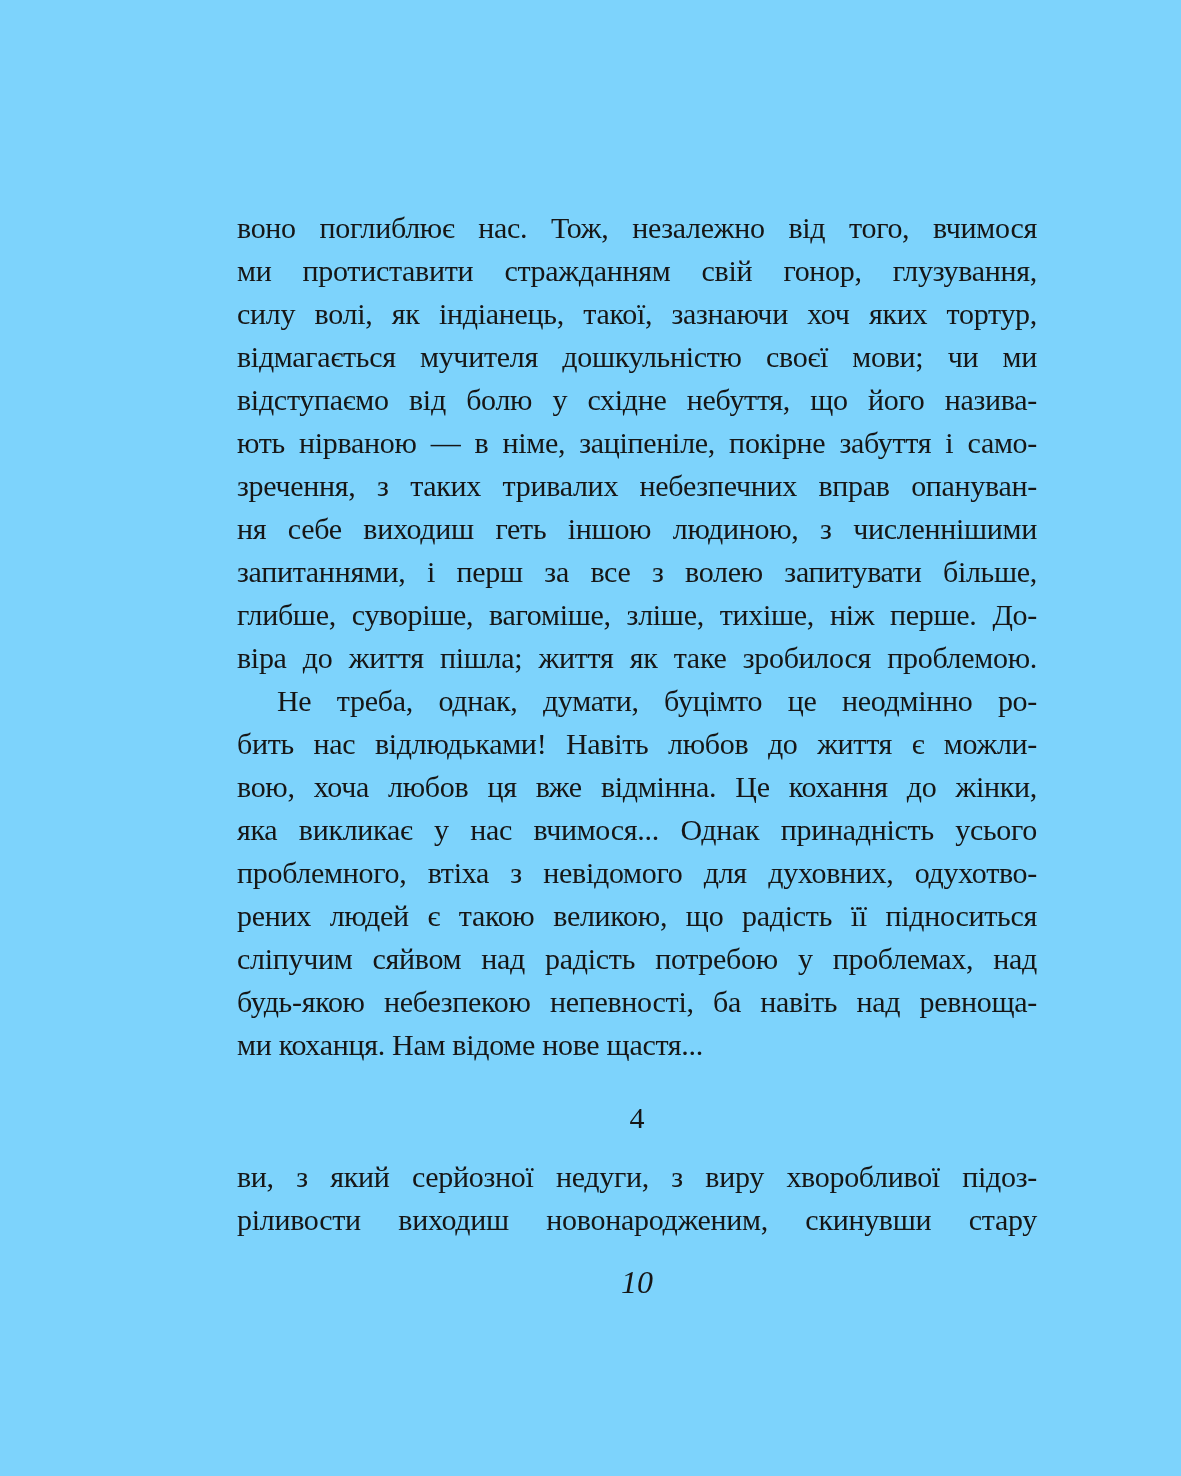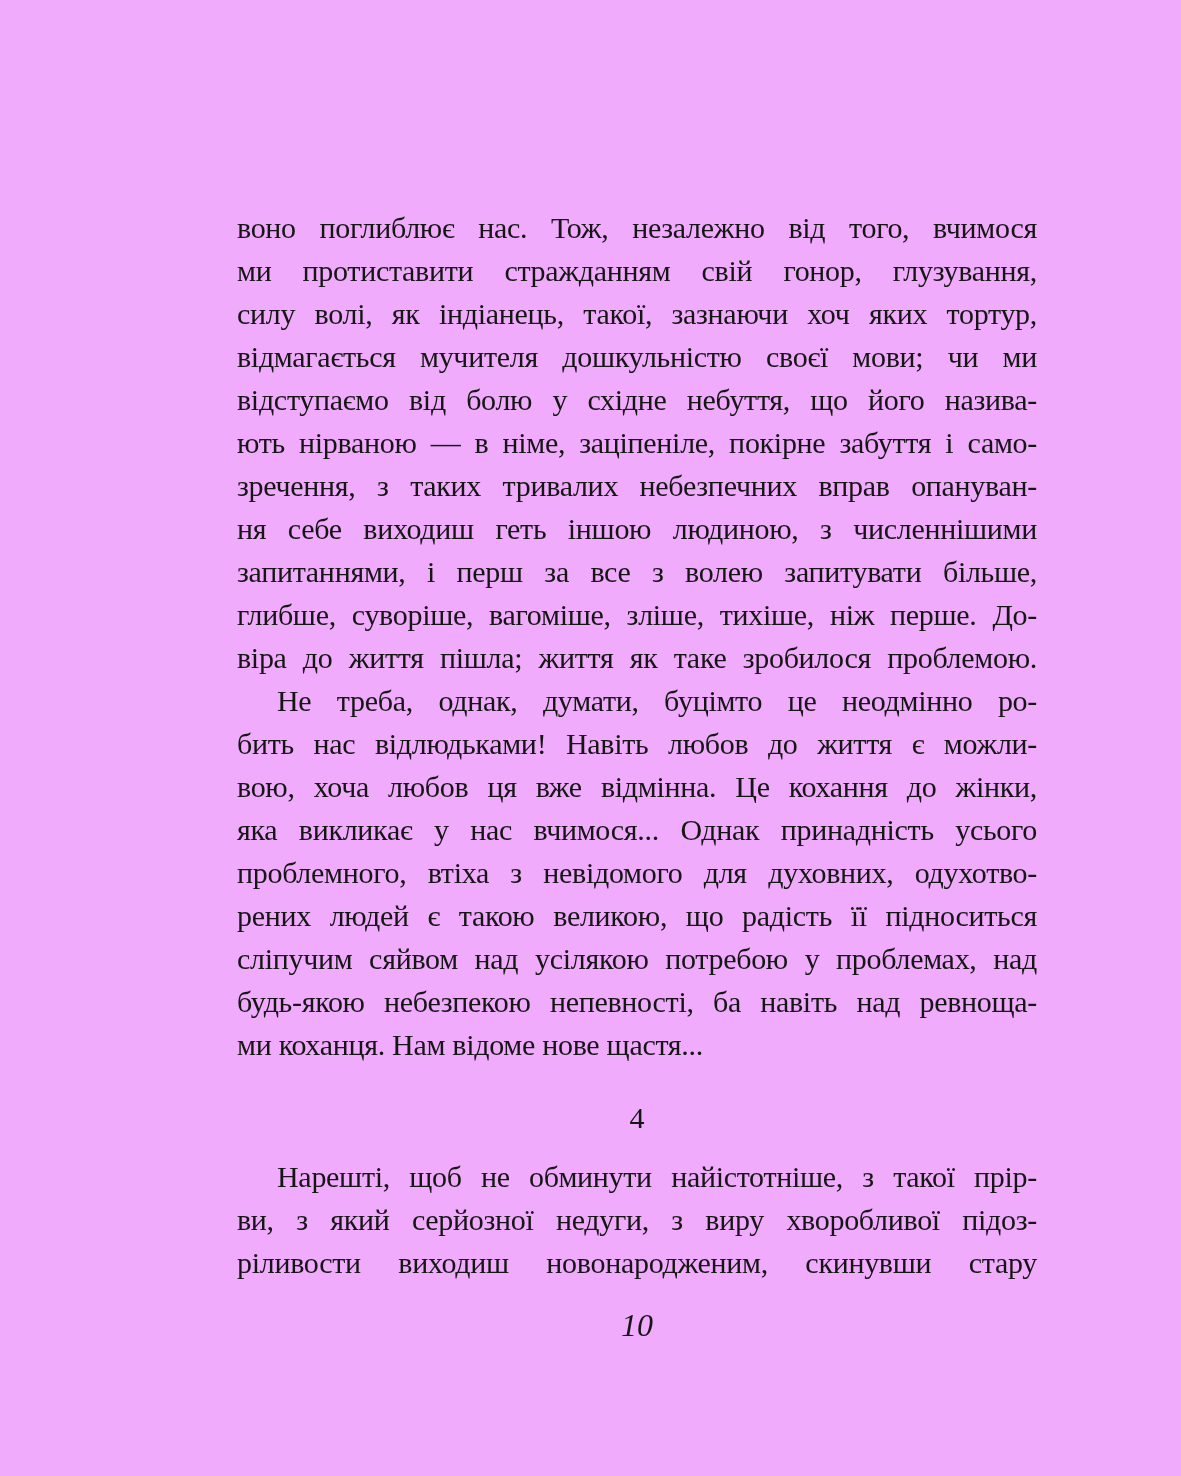--- a/index.html
+++ b/index.html
@@ -4,21 +4,21 @@
 <style>
   html, body {
     margin: 0;
     padding: 0;
     background: #ffffff;
   }
   .book-page {
     position: relative;
     width: 1181px;
     height: 1476px;
-    background: #f0abfc;
+    background: #7dd3fc;
     color: #161616;
     font-family: "Liberation Serif", "DejaVu Serif", serif;
     overflow: hidden;
   }
   .text-block {
     position: absolute;
     left: 237px;
     top: 206px;
     width: 800px;
   }
@@ -79,29 +79,28 @@
       <div class="text-line">віра до життя пішла; життя як таке зробилося проблемою.</div>
     </div>
 
     <div class="paragraph">
       <div class="text-line indent">Не треба, однак, думати, буцімто це неодмінно ро-</div>
       <div class="text-line">бить нас відлюдьками! Навіть любов до життя є можли-</div>
       <div class="text-line">вою, хоча любов ця вже відмінна. Це кохання до жінки,</div>
       <div class="text-line">яка викликає у нас вчимося... Однак принадність усього</div>
       <div class="text-line">проблемного, втіха з невідомого для духовних, одухотво-</div>
       <div class="text-line">рених людей є такою великою, що радість її підноситься</div>
-      <div class="text-line">сліпучим сяйвом над усілякою потребою у проблемах, над</div>
+      <div class="text-line">сліпучим сяйвом над радість потребою у проблемах, над</div>
       <div class="text-line">будь-якою небезпекою непевності, ба навіть над ревноща-</div>
       <div class="text-line last">ми коханця. Нам відоме нове щастя...</div>
     </div>
 
     <div class="section-number">4</div>
 
     <div class="paragraph">
-      <div class="text-line indent">Нарешті, щоб не обминути найістотніше, з такої прір-</div>
       <div class="text-line">ви, з який серйозної недуги, з виру хворобливої підоз-</div>
       <div class="text-line">ріливости виходиш новонародженим, скинувши стару</div>
     </div>
 
     <div class="page-number">10</div>
 
   </div>
 </div>
 
 </body></html>

